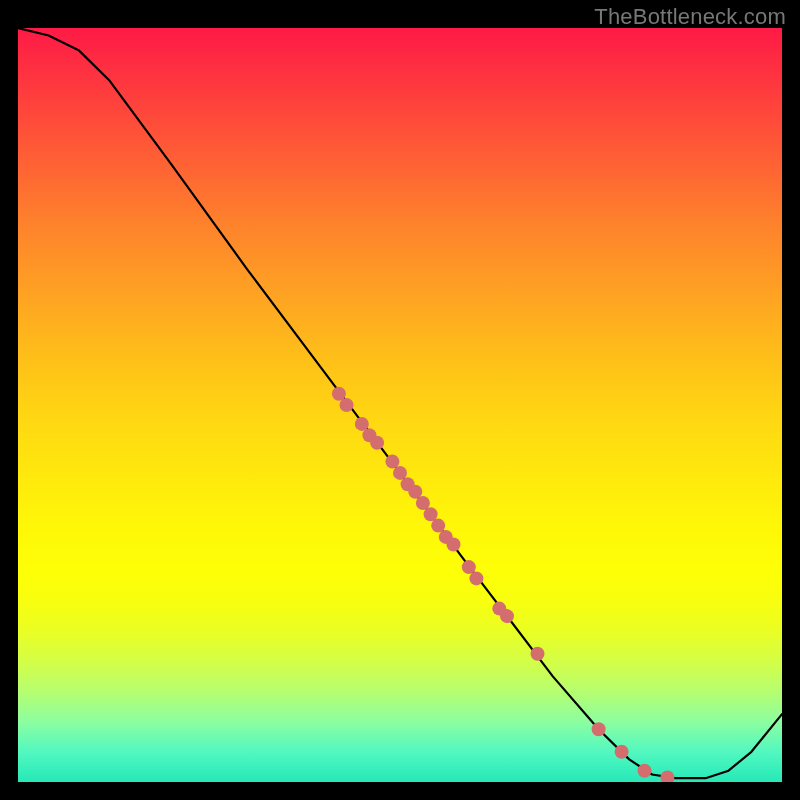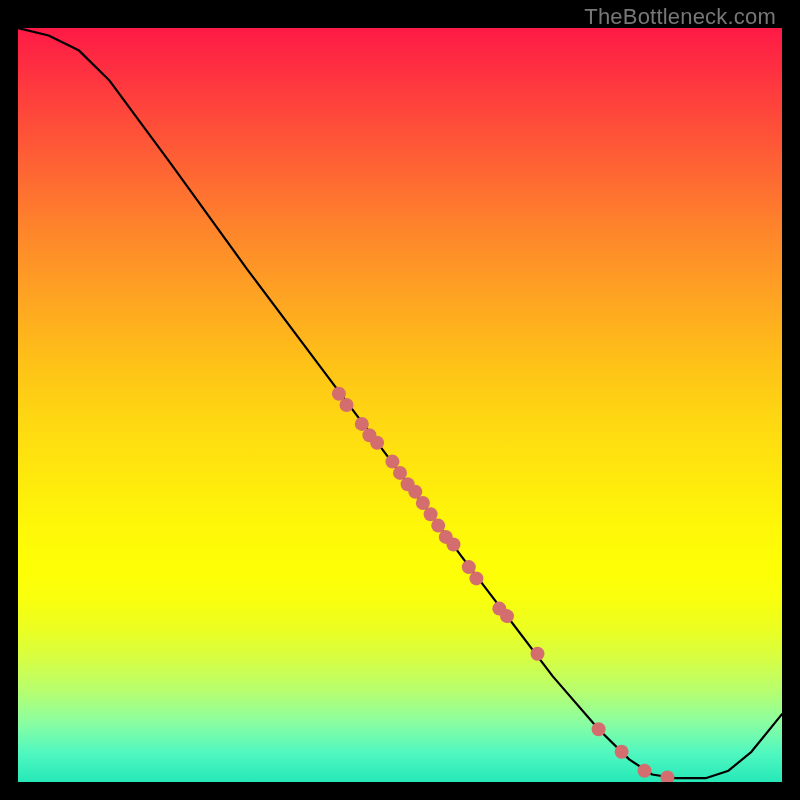--- a/index.html
+++ b/index.html
@@ -6,21 +6,21 @@
   html, body { width: 800px; height: 800px; overflow: hidden; background: #000; }
   .frame {
     position: relative;
     width: 800px;
     height: 800px;
     background: #000;
   }
   .watermark {
     position: absolute;
     top: 4px;
-    right: 24px;
+    right: 14px;
     font-family: Arial, Helvetica, sans-serif;
     font-size: 22px;
     color: #777;
     letter-spacing: 0.2px;
     z-index: 10;
   }
   .plot {
     position: absolute;
     left: 18px;
     top: 28px;

